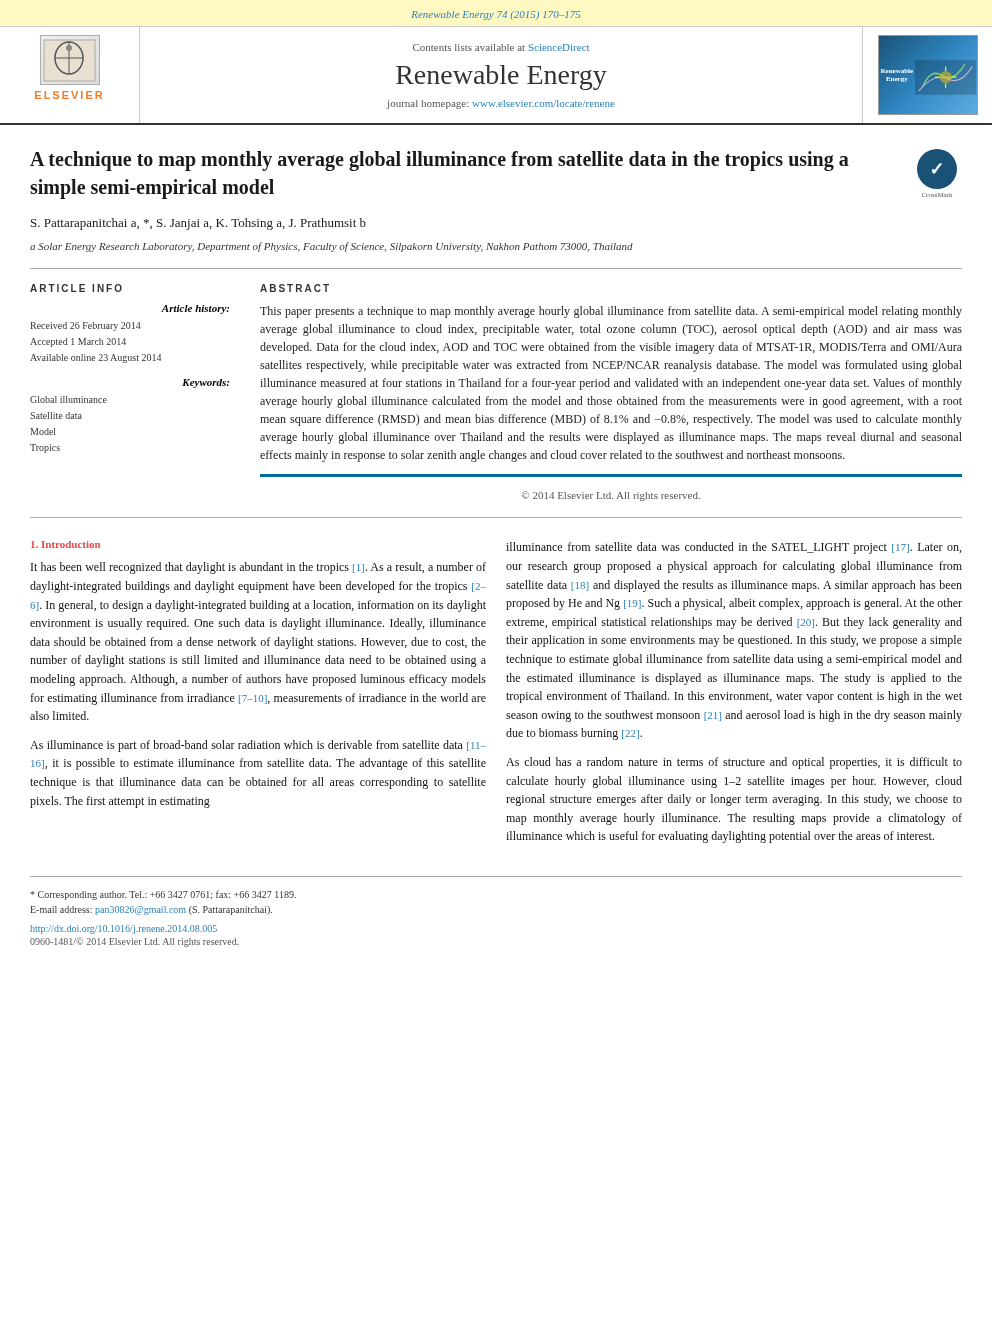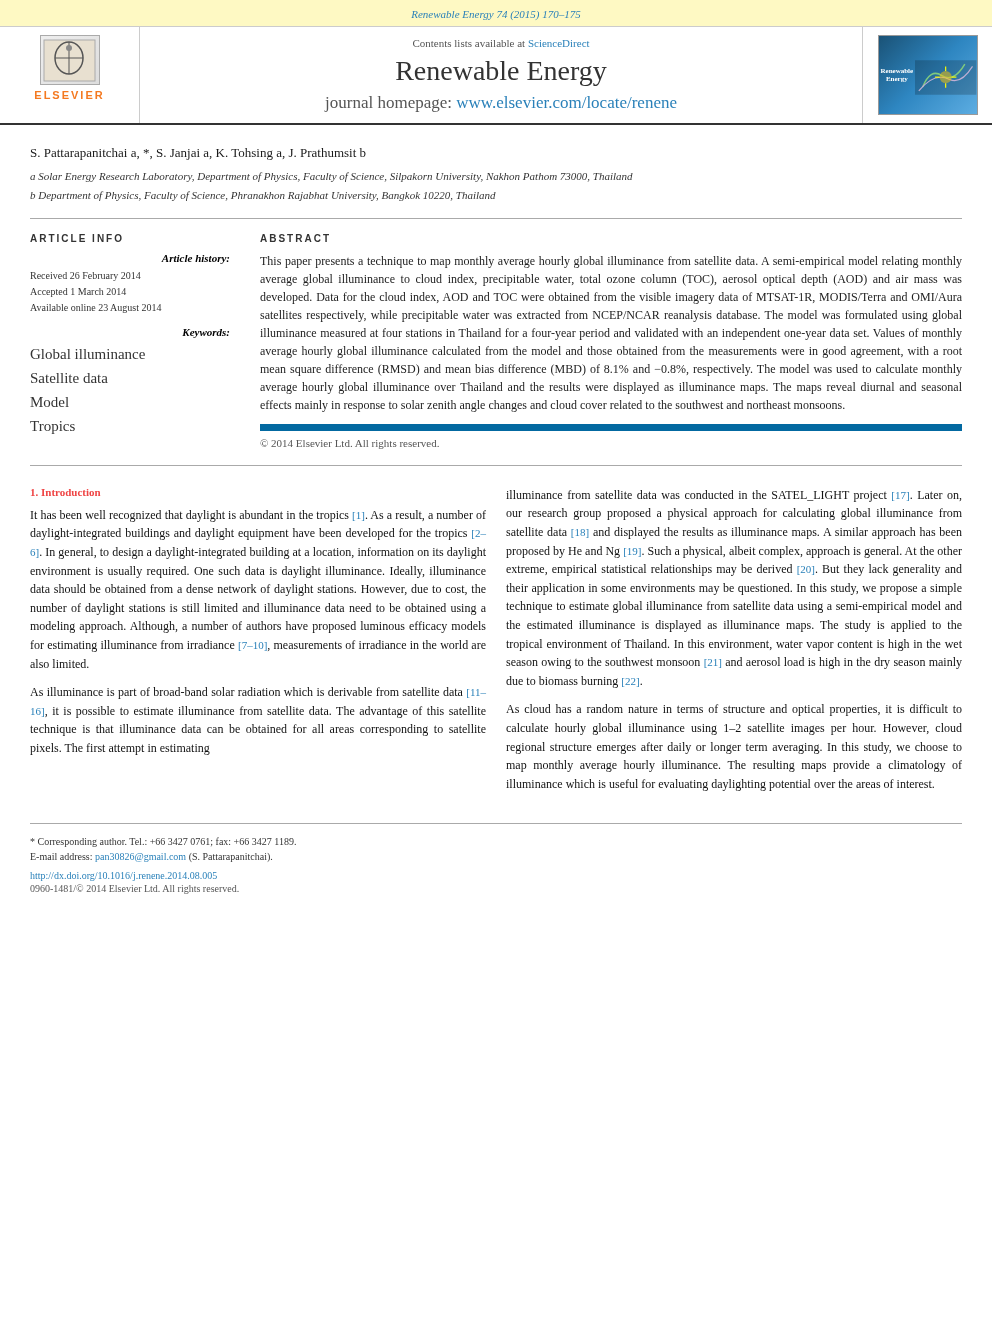--- a/index.html
+++ b/index.html
@@ -79,21 +79,21 @@
       margin-bottom: 6px;
     }
     .journal-name {
       font-size: 28px;
       font-weight: normal;
       color: #333;
       font-family: 'Times New Roman', serif;
       margin-bottom: 6px;
     }
     .journal-homepage {
-      font-size: 17px;
+      font-size: 11px;
       color: #555;
     }
     .journal-header-right {
       width: 130px;
       padding: 8px;
       display: flex;
       align-items: center;
       justify-content: center;
       border-left: 1px solid #ccc;
     }
@@ -214,37 +214,37 @@
       font-style: italic;
       font-weight: bold;
       margin-bottom: 4px;
     }
     .info-dates {
       font-size: 10px;
       line-height: 1.6;
       color: #333;
     }
     .keywords-list {
-      font-size: 15px;
+      font-size: 10px;
       line-height: 1.6;
       color: #333;
     }
     .abstract-text {
       font-size: 12px;
       line-height: 1.5;
       color: #222;
       text-align: justify;
     }
     .copyright-line {
       font-size: 11px;
       color: #555;
-      text-align: left;
+      text-align: center;
       margin-top: 10px;
-      padding-top: 6px;
-      border-top: 7px solid #0369a1;
+      padding-top: 12px;
+      border-top: 3px solid #0369a1;
     }
 
     
     .body-content {
       margin-top: 20px;
     }
     .body-columns {
       display: flex;
       gap: 20px;
     }
@@ -340,27 +340,33 @@
           <line x1="40" y1="30" x2="40" y2="36" stroke="yellow" stroke-width="1.5"></line>
           <line x1="26" y1="22" x2="32" y2="22" stroke="yellow" stroke-width="1.5"></line>
           <line x1="48" y1="22" x2="54" y2="22" stroke="yellow" stroke-width="1.5"></line>
         </svg>
       </div>
     </div>
   </div>
 
   <div class="article-content">
 
+    <div class="article-title-section">
+      <div class="article-title">A technique to map monthly average global illuminance from satellite data in the tropics using a simple semi-empirical model</div>
+      <div class="crossmark-logo">
+        <div class="crossmark-circle">✓</div>
+        <div class="crossmark-text">CrossMark</div>
+      </div>
+    </div>
 
     <div class="authors">
       <span>S. Pattarapanitchai a, *, S. Janjai a, K. Tohsing a, J. Prathumsit b</span>
     </div>
 
     <div class="affiliations">a Solar Energy Research Laboratory, Department of Physics, Faculty of Science, Silpakorn University, Nakhon Pathom 73000, Thailand</div>
-    <div class="affiliations">b Department of Physics, Faculty of Science, Phranakhon Rajabhat University, Bangkok 10220, Thailand</div>
 
     <hr class="section-divider">
 
     <div class="info-columns">
 
       <div class="article-info">
         <div class="section-label">ARTICLE INFO</div>
 
         <div class="info-group">
           <div class="info-group-title italic">Article history:</div>

